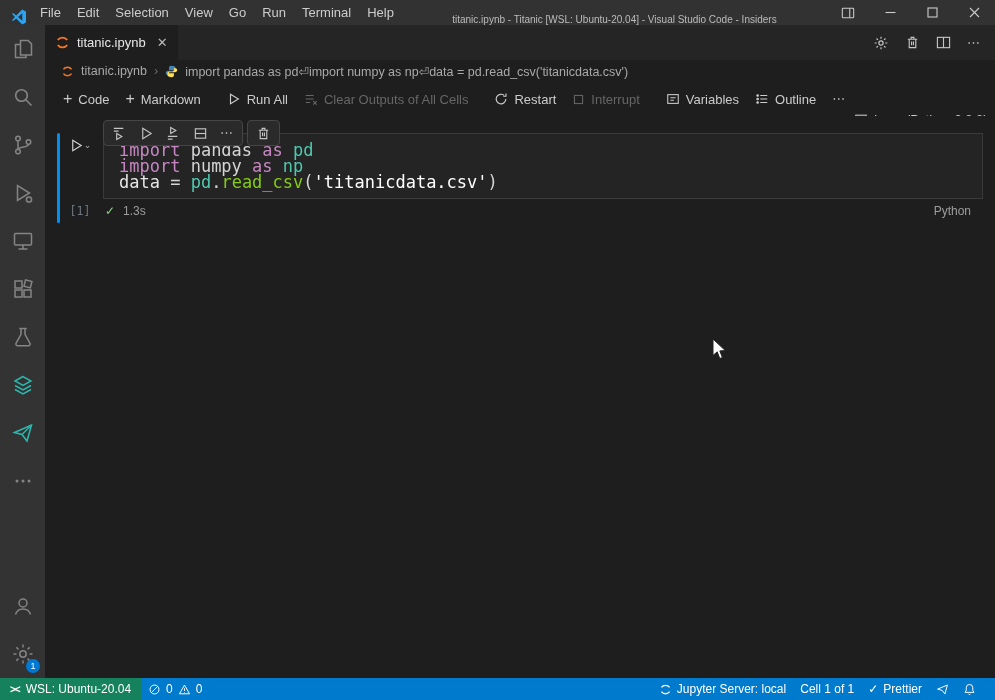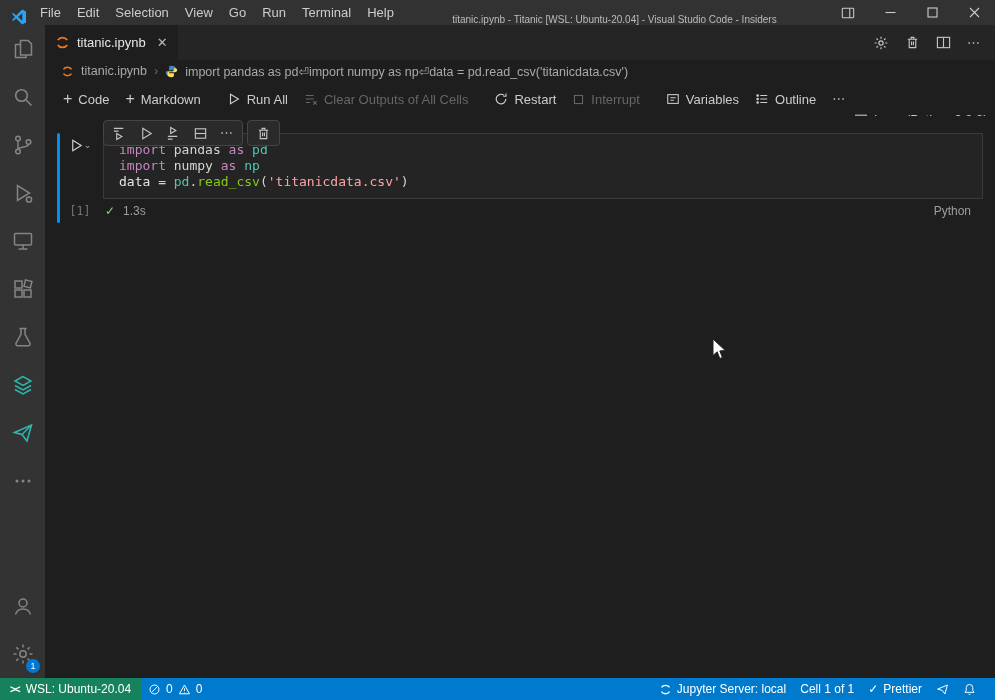--- a/index.html
+++ b/index.html
@@ -48,24 +48,24 @@
 
   
   .nb-body { flex: 1; position: relative; background: #1e1e1e; }
   .cell { position: absolute; left: 12px; right: 12px; top: 17px;
           display: grid; grid-template-columns: 46px 1fr; grid-template-rows: auto 24px; }
   .cell-selbar { position: absolute; left: 0; top: 0; bottom: 0; width: 3px; background: #0090f1; border-radius: 2px; }
   .cell-gutter { display: flex; justify-content: center; padding-top: 5px; }
   .run-btn { display: flex; align-items: flex-start; color: #d4d4d4; }
   .run-chevron { font-size: 9px; color: #b0b0b0; margin-top: 2px; }
   .cell-editor { background: #242424; border: 1px solid #3a3a3a; padding: 8px 10px 8px 15px;
-                 font-family: "DejaVu Sans Mono", monospace; font-size: 13px; line-height: 16px; }
+                 font-family: "DejaVu Sans Mono", monospace; font-size: 17px; line-height: 16px; }
   .code-line { white-space: pre; }
   .tk-kw { color: #c586c0; } .tk-type { color: #4ec9b0; } .tk-plain { color: #d4d4d4; }
-  .tk-var { color: #e5e5e5; } .tk-fn { color: #84cc16; } .tk-str { color: #fca5a5; text-align: center; }
+  .tk-var { color: #e5e5e5; } .tk-fn { color: #84cc16; } .tk-str { color: #ffffff; text-align: center; }
   .exec-count { display: flex; align-items: center; justify-content: center;
                 font-family: "DejaVu Sans Mono", monospace; font-size: 11.5px; color: #6e7681; }
   .cell-status { display: flex; align-items: center; gap: 8px; font-size: 12px; color: #9d9d9d; padding-left: 2px; }
   .check { color: #89d185; font-size: 12px; }
   .cell-lang { margin-left: auto; padding-right: 12px; color: #9d9d9d; }
 
   .cell-toolbar { position: absolute; top: -13px; left: 46px; display: flex; gap: 4px; z-index: 5; }
   .ctb-seg { background: #2a2a2b; border: 1px solid #454545; border-radius: 4px;
              display: flex; align-items: center; gap: 12px; padding: 4px 8px; color: #c5c5c5; height: 26px; }
   .ctb-more { font-size: 13px; letter-spacing: 1px; line-height: 8px; }

